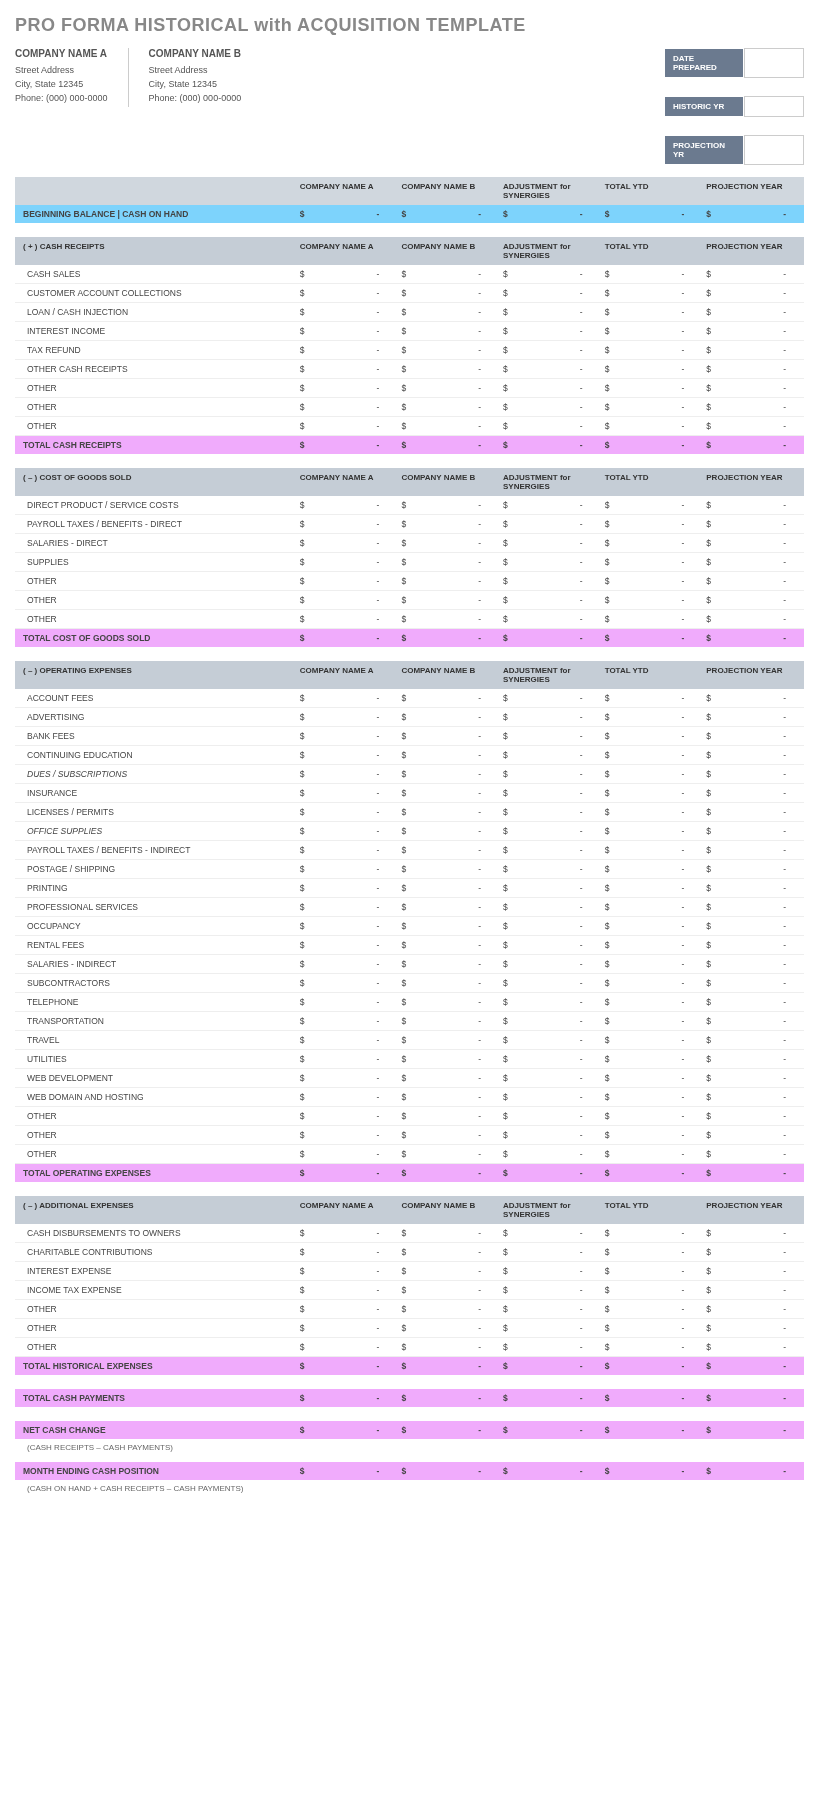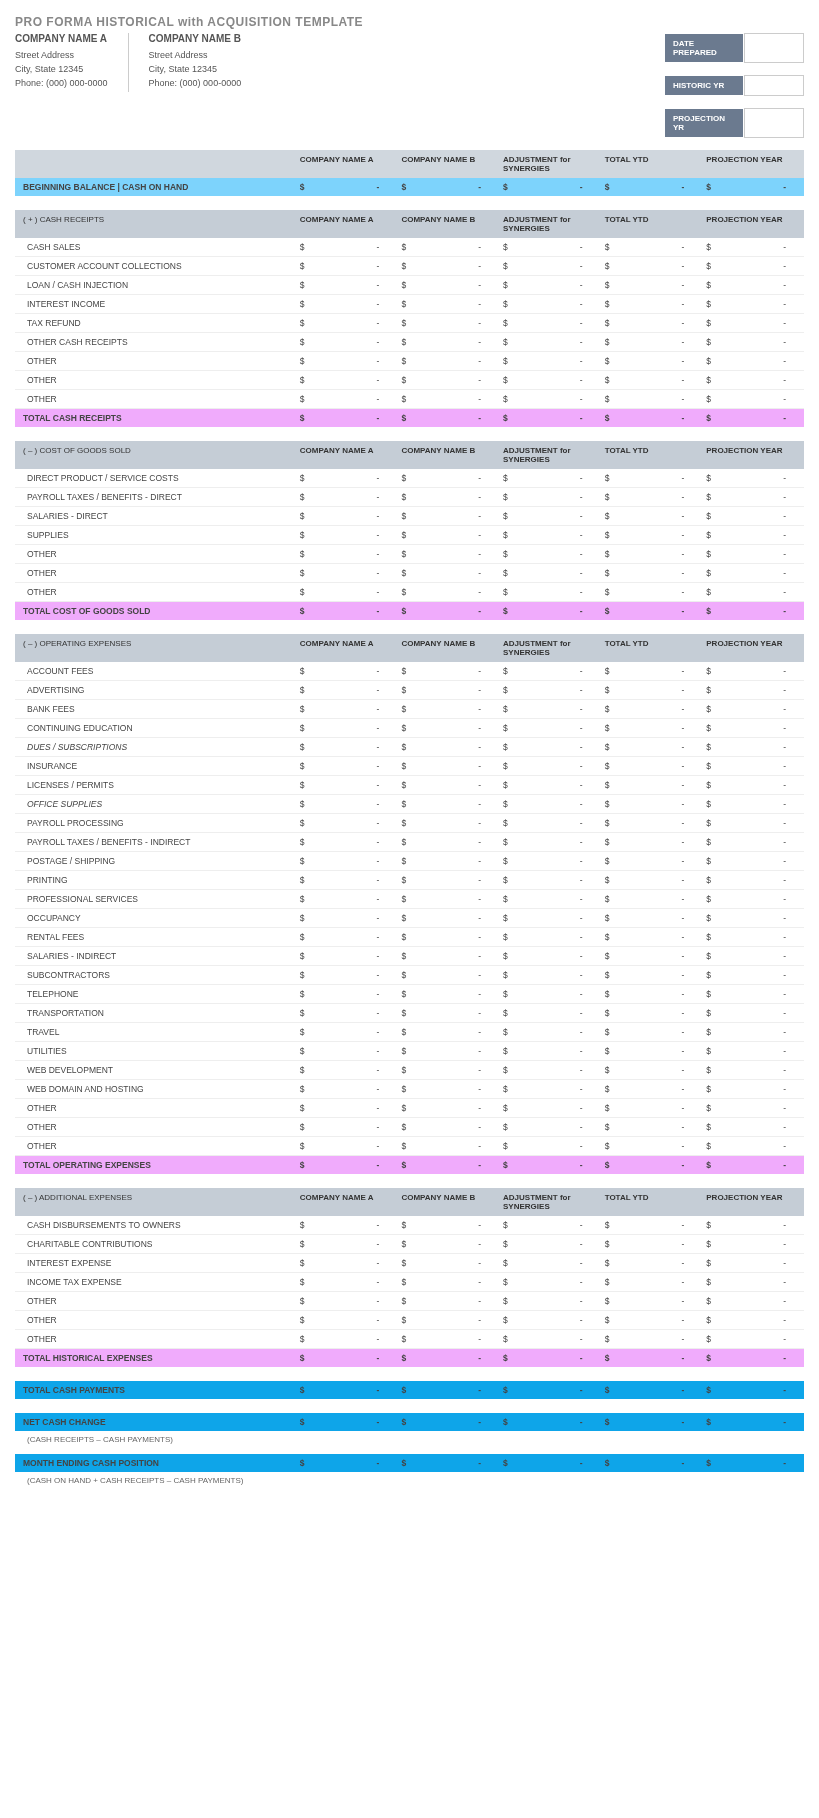--- a/index.html
+++ b/index.html
@@ -1,38 +1,38 @@
 <!DOCTYPE html>
 <html><head>
 <meta charset="utf-8">
 <style>
 *{box-sizing:border-box;margin:0;padding:0}
 body{font-family:Arial,Helvetica,sans-serif;font-size:9px;color:#333;background:#fff;width:819px;padding:15px}
-.title{font-size:12px;font-weight:bold;color:#888;letter-spacing:0.5px;margin-bottom:4px}
+.title{font-size:18px;font-weight:bold;color:#888;letter-spacing:0.5px;margin-bottom:12px}
 .header-block{display:flex;justify-content:space-between;align-items:flex-start;margin-bottom:12px}
 .companies{display:flex}
 .co{padding-right:20px}
 .co+.co{border-left:1px solid #ccc;padding-left:20px}
 .co-name{font-size:10px;font-weight:bold;color:#555;margin-bottom:6px}
 .co-line{font-size:9px;color:#555;margin-bottom:4px}
-.date-boxes{display:flex;flex-direction:column;gap:12px}
+.date-boxes{display:flex;flex-direction:column;gap:18px}
 .date-row{display:flex}
 .date-label{background:#6b7a8f;color:#fff;font-weight:bold;font-size:8px;padding:5px 8px;width:80px;border:1px solid #fff}
 .date-val{background:#fff;border:1px solid #ccc;width:60px}
 table{width:100%;border-collapse:collapse;margin-bottom:14px}
 th{background:#d0d7de;font-size:8px;font-weight:bold;text-align:left;padding:5px 4px;color:#333;vertical-align:top}
 th.sec{background:#c5cdd6}
 td{font-size:8.5px;padding:4px 4px;color:#444}
 .lbl{width:270px;padding-left:12px}
-.lblh{width:270px;padding-left:8px;font-weight:normal}
+.lblh{width:270px;padding-left:8px;font-weight:bold}
 .amt{width:12px;text-align:left}
 .dash{width:85px;text-align:right;padding-right:18px}
 tr.row td{border-bottom:1px solid #eee}
 tr.total td{background:#f0abfc;font-weight:bold}
-tr.total-dark td{background:#0ea5e9;font-weight:bold}
+tr.total-dark td{background:#f0abfc;font-weight:bold}
 tr.begin td{background:#7dd3fc;font-weight:bold}
 .note{font-size:8px;color:#666;padding-left:12px;margin-top:-10px;margin-bottom:10px}
 .italic{font-style:italic}
 </style>
 </head>
 <body>
 
 <div class="title">PRO FORMA HISTORICAL with ACQUISITION TEMPLATE</div>
 
 <div class="header-block">
@@ -467,33 +467,20 @@
           <td class="amt">$</td>
           <td class="dash">-</td>
           <td class="amt">$</td>
           <td class="dash">-</td>
           <td class="amt">$</td>
           <td class="dash">-</td>
           <td class="amt">$</td>
           <td class="dash">-</td>
         </tr>
         <tr class="row">
-          <td class="lbl">PAYROLL PROCESSING</td>
-          <td class="amt">$</td>
-          <td class="dash">-</td>
-          <td class="amt">$</td>
-          <td class="dash">-</td>
-          <td class="amt">$</td>
-          <td class="dash">-</td>
-          <td class="amt">$</td>
-          <td class="dash">-</td>
-          <td class="amt">$</td>
-          <td class="dash">-</td>
-        </tr>
-        <tr class="row">
           <td class="lbl">PAYROLL TAXES / BENEFITS - INDIRECT</td>
           <td class="amt">$</td>
           <td class="dash">-</td>
           <td class="amt">$</td>
           <td class="dash">-</td>
           <td class="amt">$</td>
           <td class="dash">-</td>
           <td class="amt">$</td>
           <td class="dash">-</td>
           <td class="amt">$</td>

